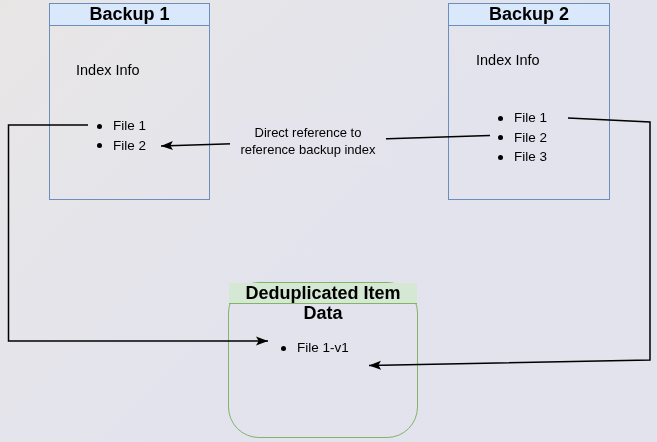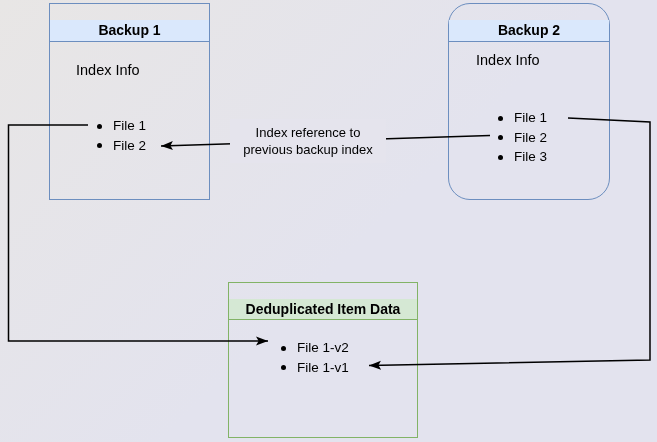--- a/index.html
+++ b/index.html
@@ -21,36 +21,35 @@
     z-index: 1;
   }
   .box.blue  { border: 1.5px solid var(--blue-border, #6c8ebf); }
   .box.green { border: 1.5px solid var(--green-border, #82b366); }
   .box-header {
     position: absolute;
     left: 0; top: 0; right: 0;
     box-sizing: border-box;
     text-align: center;
     font-weight: bold;
-    font-size: 14px;
-    margin-top: 16px;
+    font-size: 18px;
   }
   .blue  .box-header {
     height: 22px; line-height: 21px;
     background: var(--blue-fill, #dae8fc);
     border-bottom: 1.5px solid var(--blue-border, #6c8ebf);
   }
   .green .box-header {
     height: 21px; line-height: 20px;
     background: var(--green-fill, #d5e8d4);
     border-bottom: 1.5px solid var(--green-border, #82b366);
   }
   #backup1 { left: 49px;  top: 3px;   width: 161px; height: 197px; }
-  #backup2 { left: 448px; top: 3px;   width: 162px; height: 197px; border-radius: 22px; }
-  #dedup   { left: 228px; top: 282px; width: 190px; height: 156px; }
+  #backup2 { left: 448px; top: 3px;   width: 162px; height: 197px; }
+  #dedup   { left: 228px; top: 282px; width: 190px; height: 156px; border-radius: 31px; }
 
   .index-label {
     position: absolute;
     font-size: 14.5px;
     line-height: 17px;
     white-space: nowrap;
   }
   #backup1 .index-label { left: 26px; top: 58px; }
   #backup2 .index-label { left: 27px; top: 48px; }
 
@@ -126,31 +125,30 @@
     <ul class="file-list">
         <li>File 1</li>
         <li>File 2</li>
         <li>File 3</li>
       </ul>
   </div>
 
   <div class="box green" id="dedup">
     <div class="box-header">Deduplicated Item Data</div>
     <ul class="file-list">
-        <li>File 1-v2</li>
         <li>File 1-v1</li>
       </ul>
   </div>
 
   <svg class="connectors" viewBox="0 0 657 442">
     <defs>
       <marker id="arrowhead" markerUnits="userSpaceOnUse" markerWidth="14" markerHeight="11" refX="12" refY="5" orient="auto">
         <path d="M 0 0.5 L 12 5 L 0 9.5 L 2.6 5 Z"></path>
       </marker>
     </defs>
     <path class="wire" d="M 88 125 L 8.5 125 L 8.5 341 L 268 341" marker-end="url(#arrowhead)"></path>
     <path class="wire" d="M 490 135.5 L 161 146" marker-end="url(#arrowhead)"></path>
     <path class="wire" d="M 568 118 L 650 122 L 650 360 L 369 365.5" marker-end="url(#arrowhead)"></path>
   </svg>
 
-  <div class="annotation">Index reference to previous backup index</div>
+  <div class="annotation">Direct reference to reference backup index</div>
 
 </div>
 
 </body></html>

